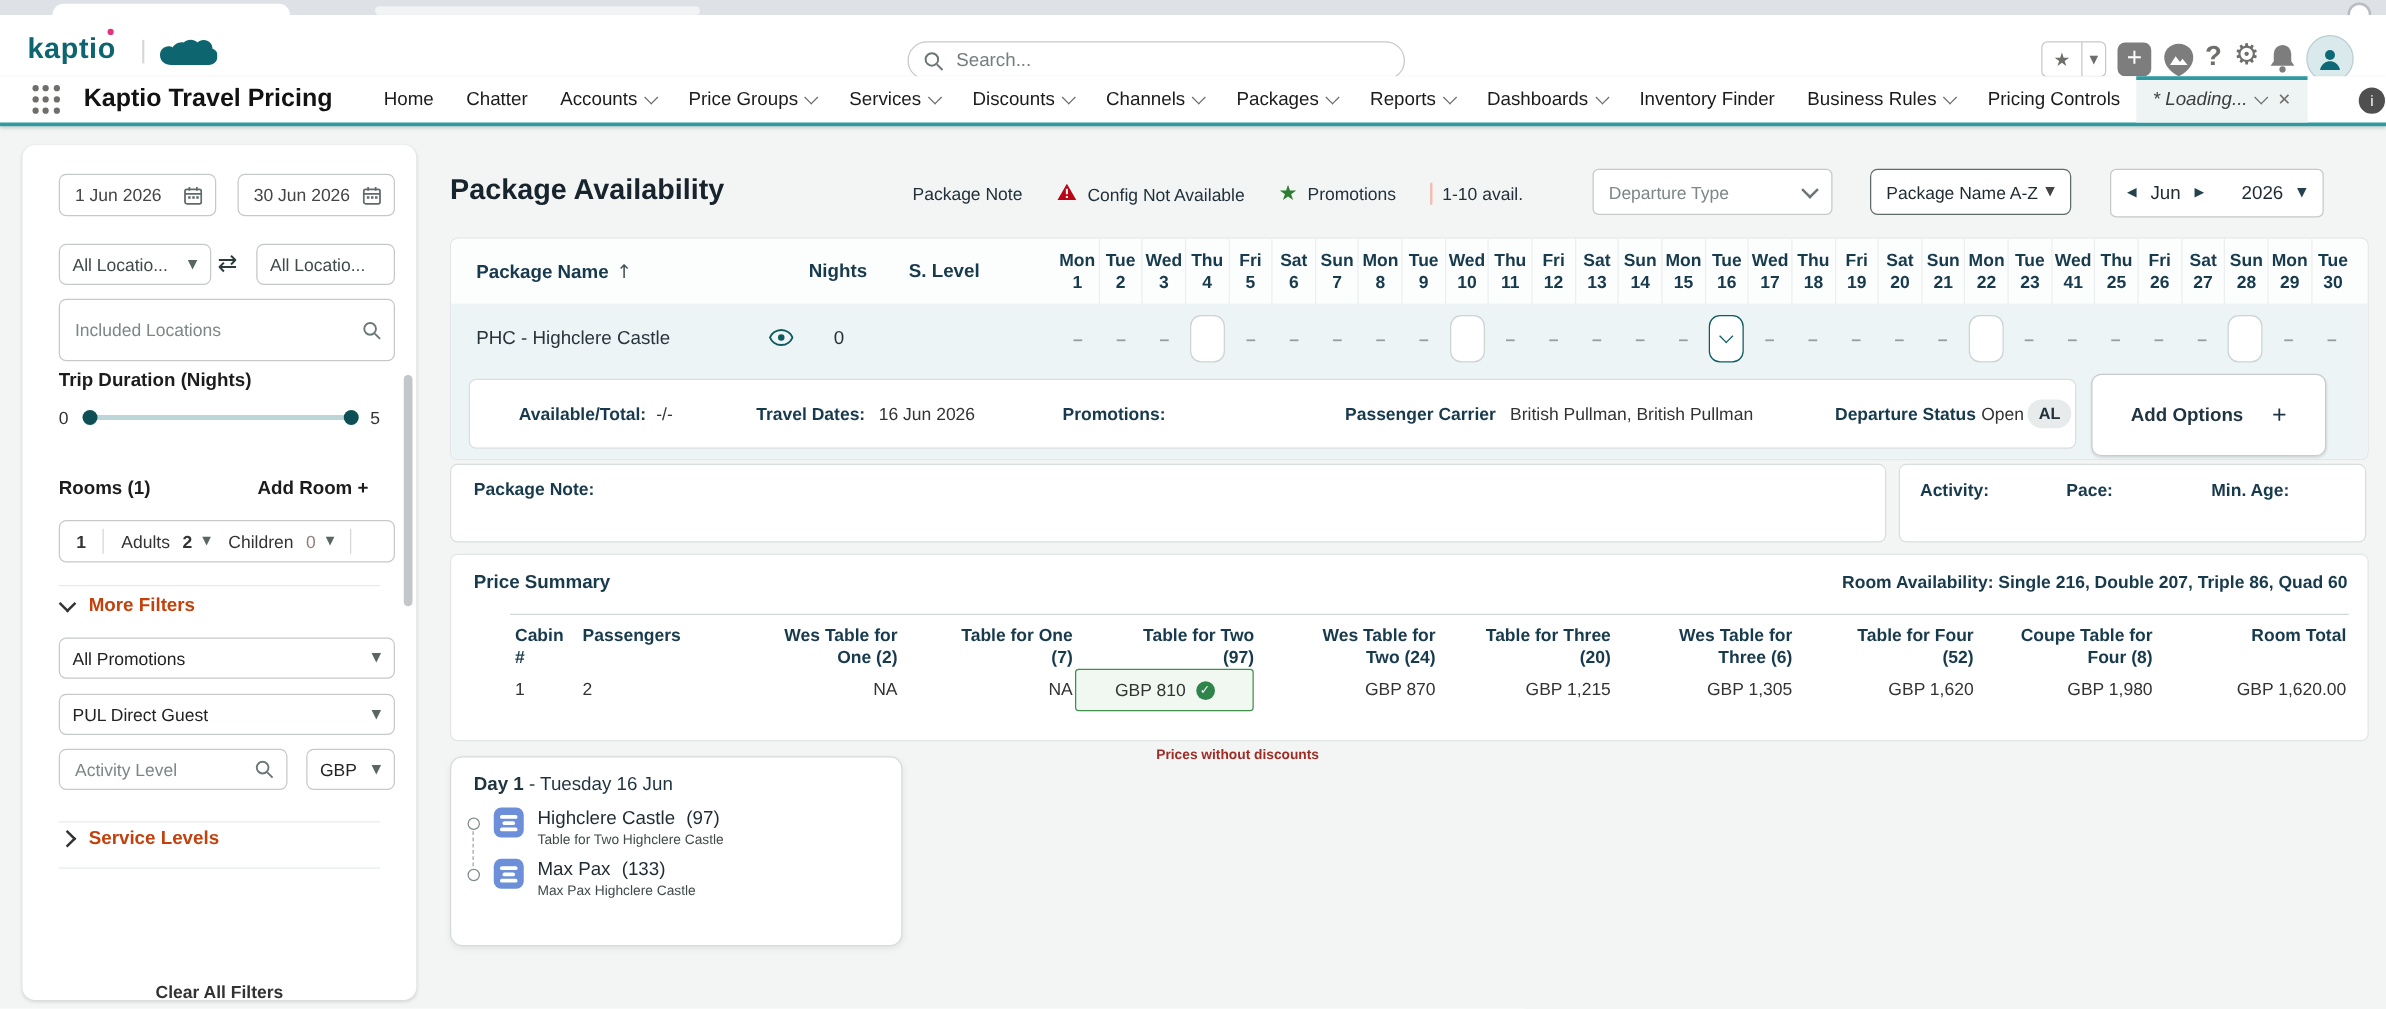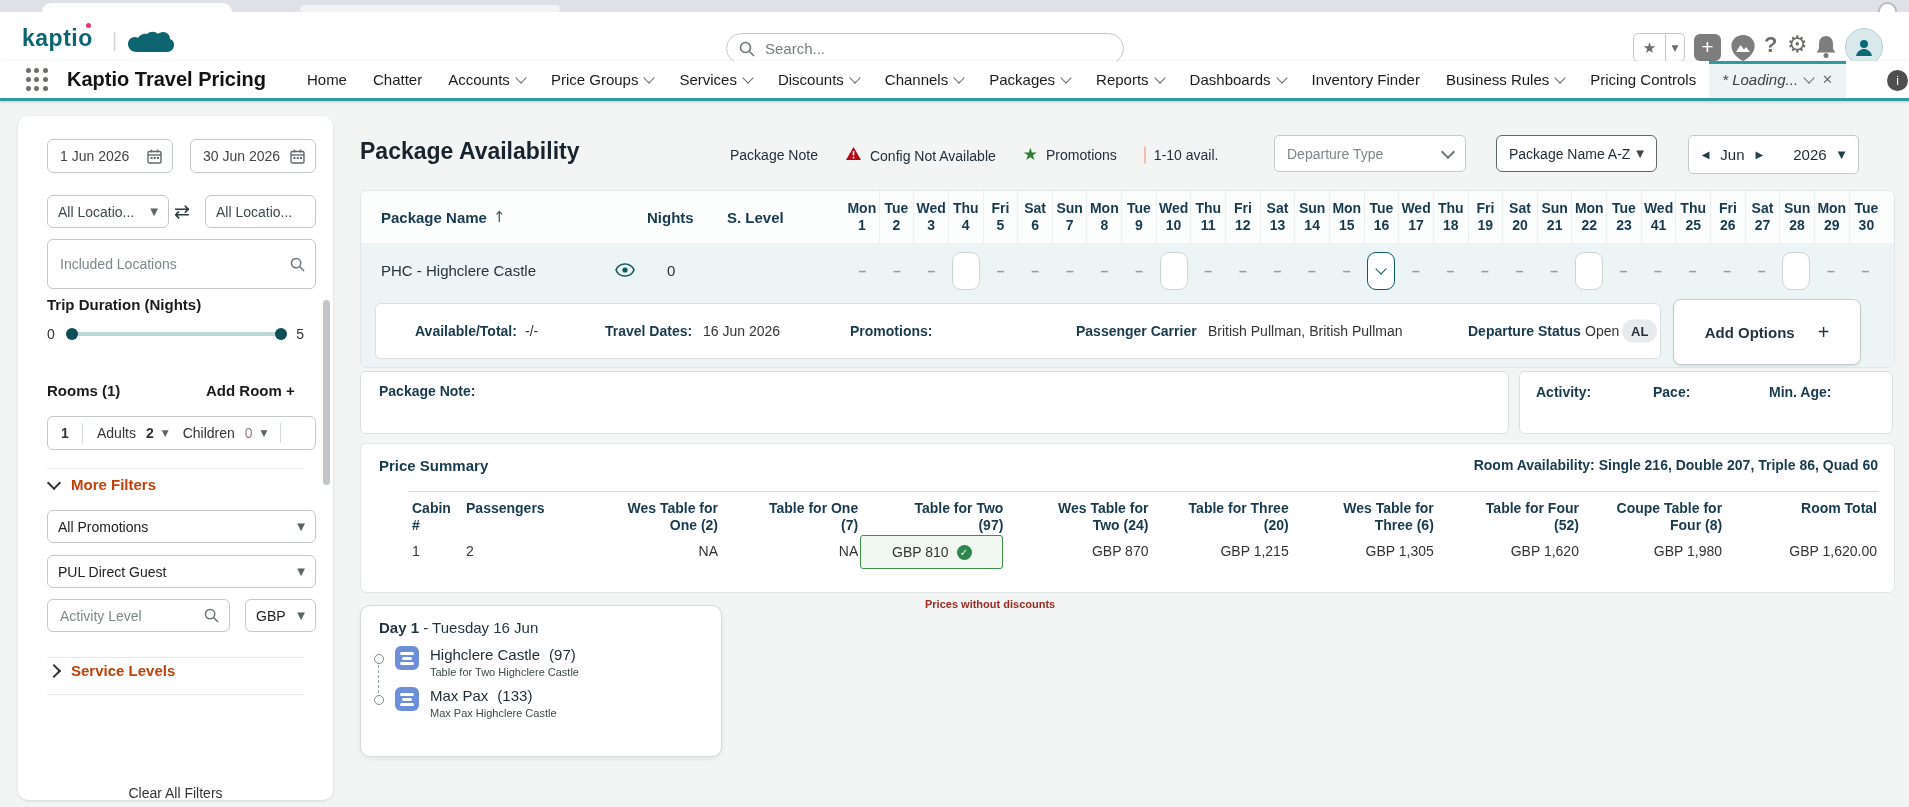--- a/index.html
+++ b/index.html
@@ -63,21 +63,21 @@
   .roomrow .rsep{width:1px;height:20px;background:#d4d8d8;}
   .roomrow .rlab{margin-left:14px;}
   .roomrow .rval{margin-left:10px;font-weight:bold;}
   .roomrow .rval.muted{color:#93807d;font-weight:normal;}
   .roomrow .rcar{margin-left:8px;font-size:9px;color:#5a6565;}
   .secthead{position:absolute;display:flex;align-items:center;gap:12px;font-size:15px;font-weight:bold;color:#c2410c;}
   .vchev{width:8px;height:8px;border-right:2px solid #333;border-bottom:2px solid #333;display:inline-block;}
   .vchev.down{transform:rotate(45deg);margin-top:-4px;}
   .vchev.right{transform:rotate(-45deg);}
   .searchbtn{position:absolute;left:29px;top:622px;width:269px;height:33px;background:var(--accent);border-radius:5px;color:#fff;font-size:15px;display:flex;align-items:center;justify-content:center;cursor:pointer;}
-  .clearlink{position:absolute;left:0;top:669px;width:100%;text-align:center;font-size:14px;color:#333;cursor:pointer;}
+  .clearlink{position:absolute;left:0;top:669px;width:100%;text-align:center;font-size:14px;color:#333;cursor:pointer;font-weight:bold;}
   .fscroll{position:absolute;right:3px;top:184px;width:7px;height:185px;background:#c3c7c9;border-radius:4px;}
   .swap{position:absolute;left:156px;top:84px;font-size:19px;color:#2b3a3a;}
 
   
   .ptitle{position:absolute;left:360px;top:138px;font-size:23px;font-weight:bold;color:#18242d;}
   .legend{position:absolute;left:722px;top:146px;display:flex;gap:27px;align-items:center;font-size:14px;color:#21303a;}
   .litem{display:flex;align-items:flex-end;gap:8px;}
   .ldot{width:10px;height:10px;border-radius:50%;}
   .lbox{width:14px;height:14px;border:1.5px solid var(--pinkb);background:var(--pinkbg);border-radius:3px;box-sizing:border-box;}
   .lstar{color:var(--star);font-size:17px;line-height:14px;}

